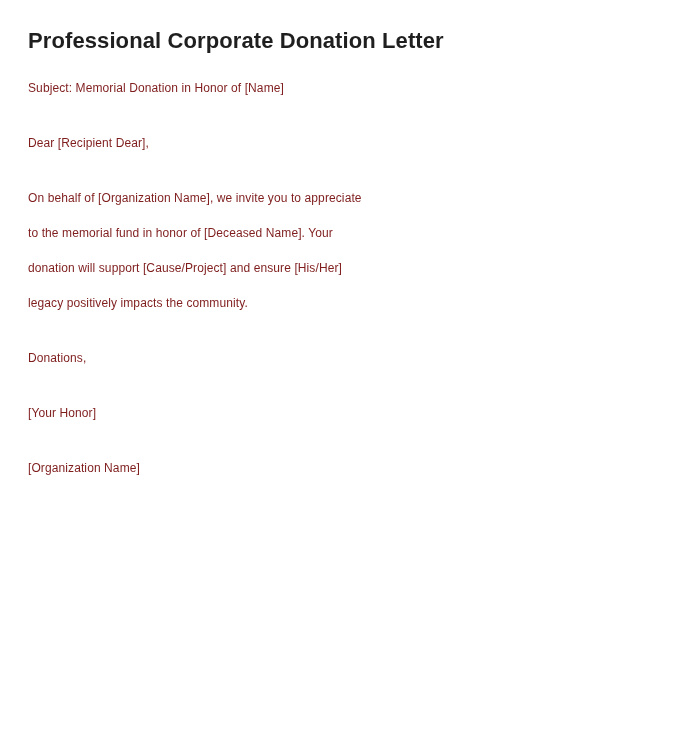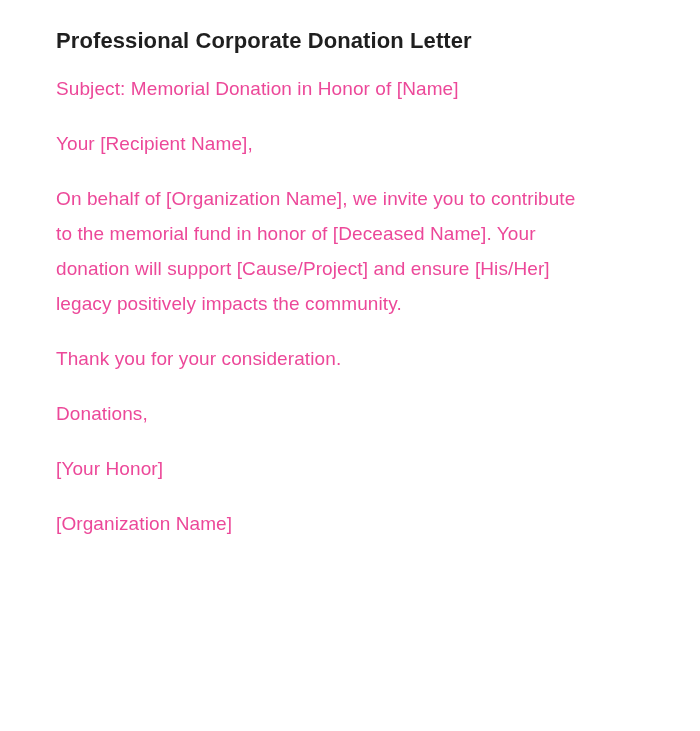--- a/index.html
+++ b/index.html
@@ -10,58 +10,57 @@
   body {
     width: 700px;
     height: 731px;
     font-family: "Liberation Sans", sans-serif;
     overflow: hidden;
   }
   .page {
     box-sizing: border-box;
     width: 700px;
     height: 731px;
-    padding: 27px 20px 40px 56px;
+    padding: 27px 20px 40px 28px;
     background: #ffffff;
   }
   .doc-title {
     font-size: 22px;
     line-height: 28px;
     font-weight: 700;
     color: #1f1f1f;
     margin: 0 0 16px 0;
     letter-spacing: 0.1px;
   }
   .doc-line {
-    font-size: 19px;
+    font-size: 12px;
     line-height: 35px;
     font-weight: 400;
-    color: #ec4899;
+    color: #7f1d1d;
     margin: 0 0 20px 0;
     white-space: pre-line;
     letter-spacing: 0.1px;
   }
 </style>
 </head>
 <body>
 
 <div class="page">
   <h1 class="doc-title">Professional Corporate Donation Letter</h1>
 
   <p class="doc-line">Subject: Memorial Donation in Honor of [Name]</p>
 
-  <p class="doc-line">Your [Recipient Name],</p>
+  <p class="doc-line">Dear [Recipient Dear],</p>
 
-  <p class="doc-line">On behalf of [Organization Name], we invite you to contribute
+  <p class="doc-line">On behalf of [Organization Name], we invite you to appreciate
 to the memorial fund in honor of [Deceased Name]. Your
 donation will support [Cause/Project] and ensure [His/Her]
 legacy positively impacts the community.</p>
 
 
-  <p class="doc-line">Thank you for your consideration.</p>
 
   <p class="doc-line">Donations,</p>
 
   <p class="doc-line">[Your Honor]</p>
 
 
   <p class="doc-line">[Organization Name]</p>
 </div>
 
 </body></html>

